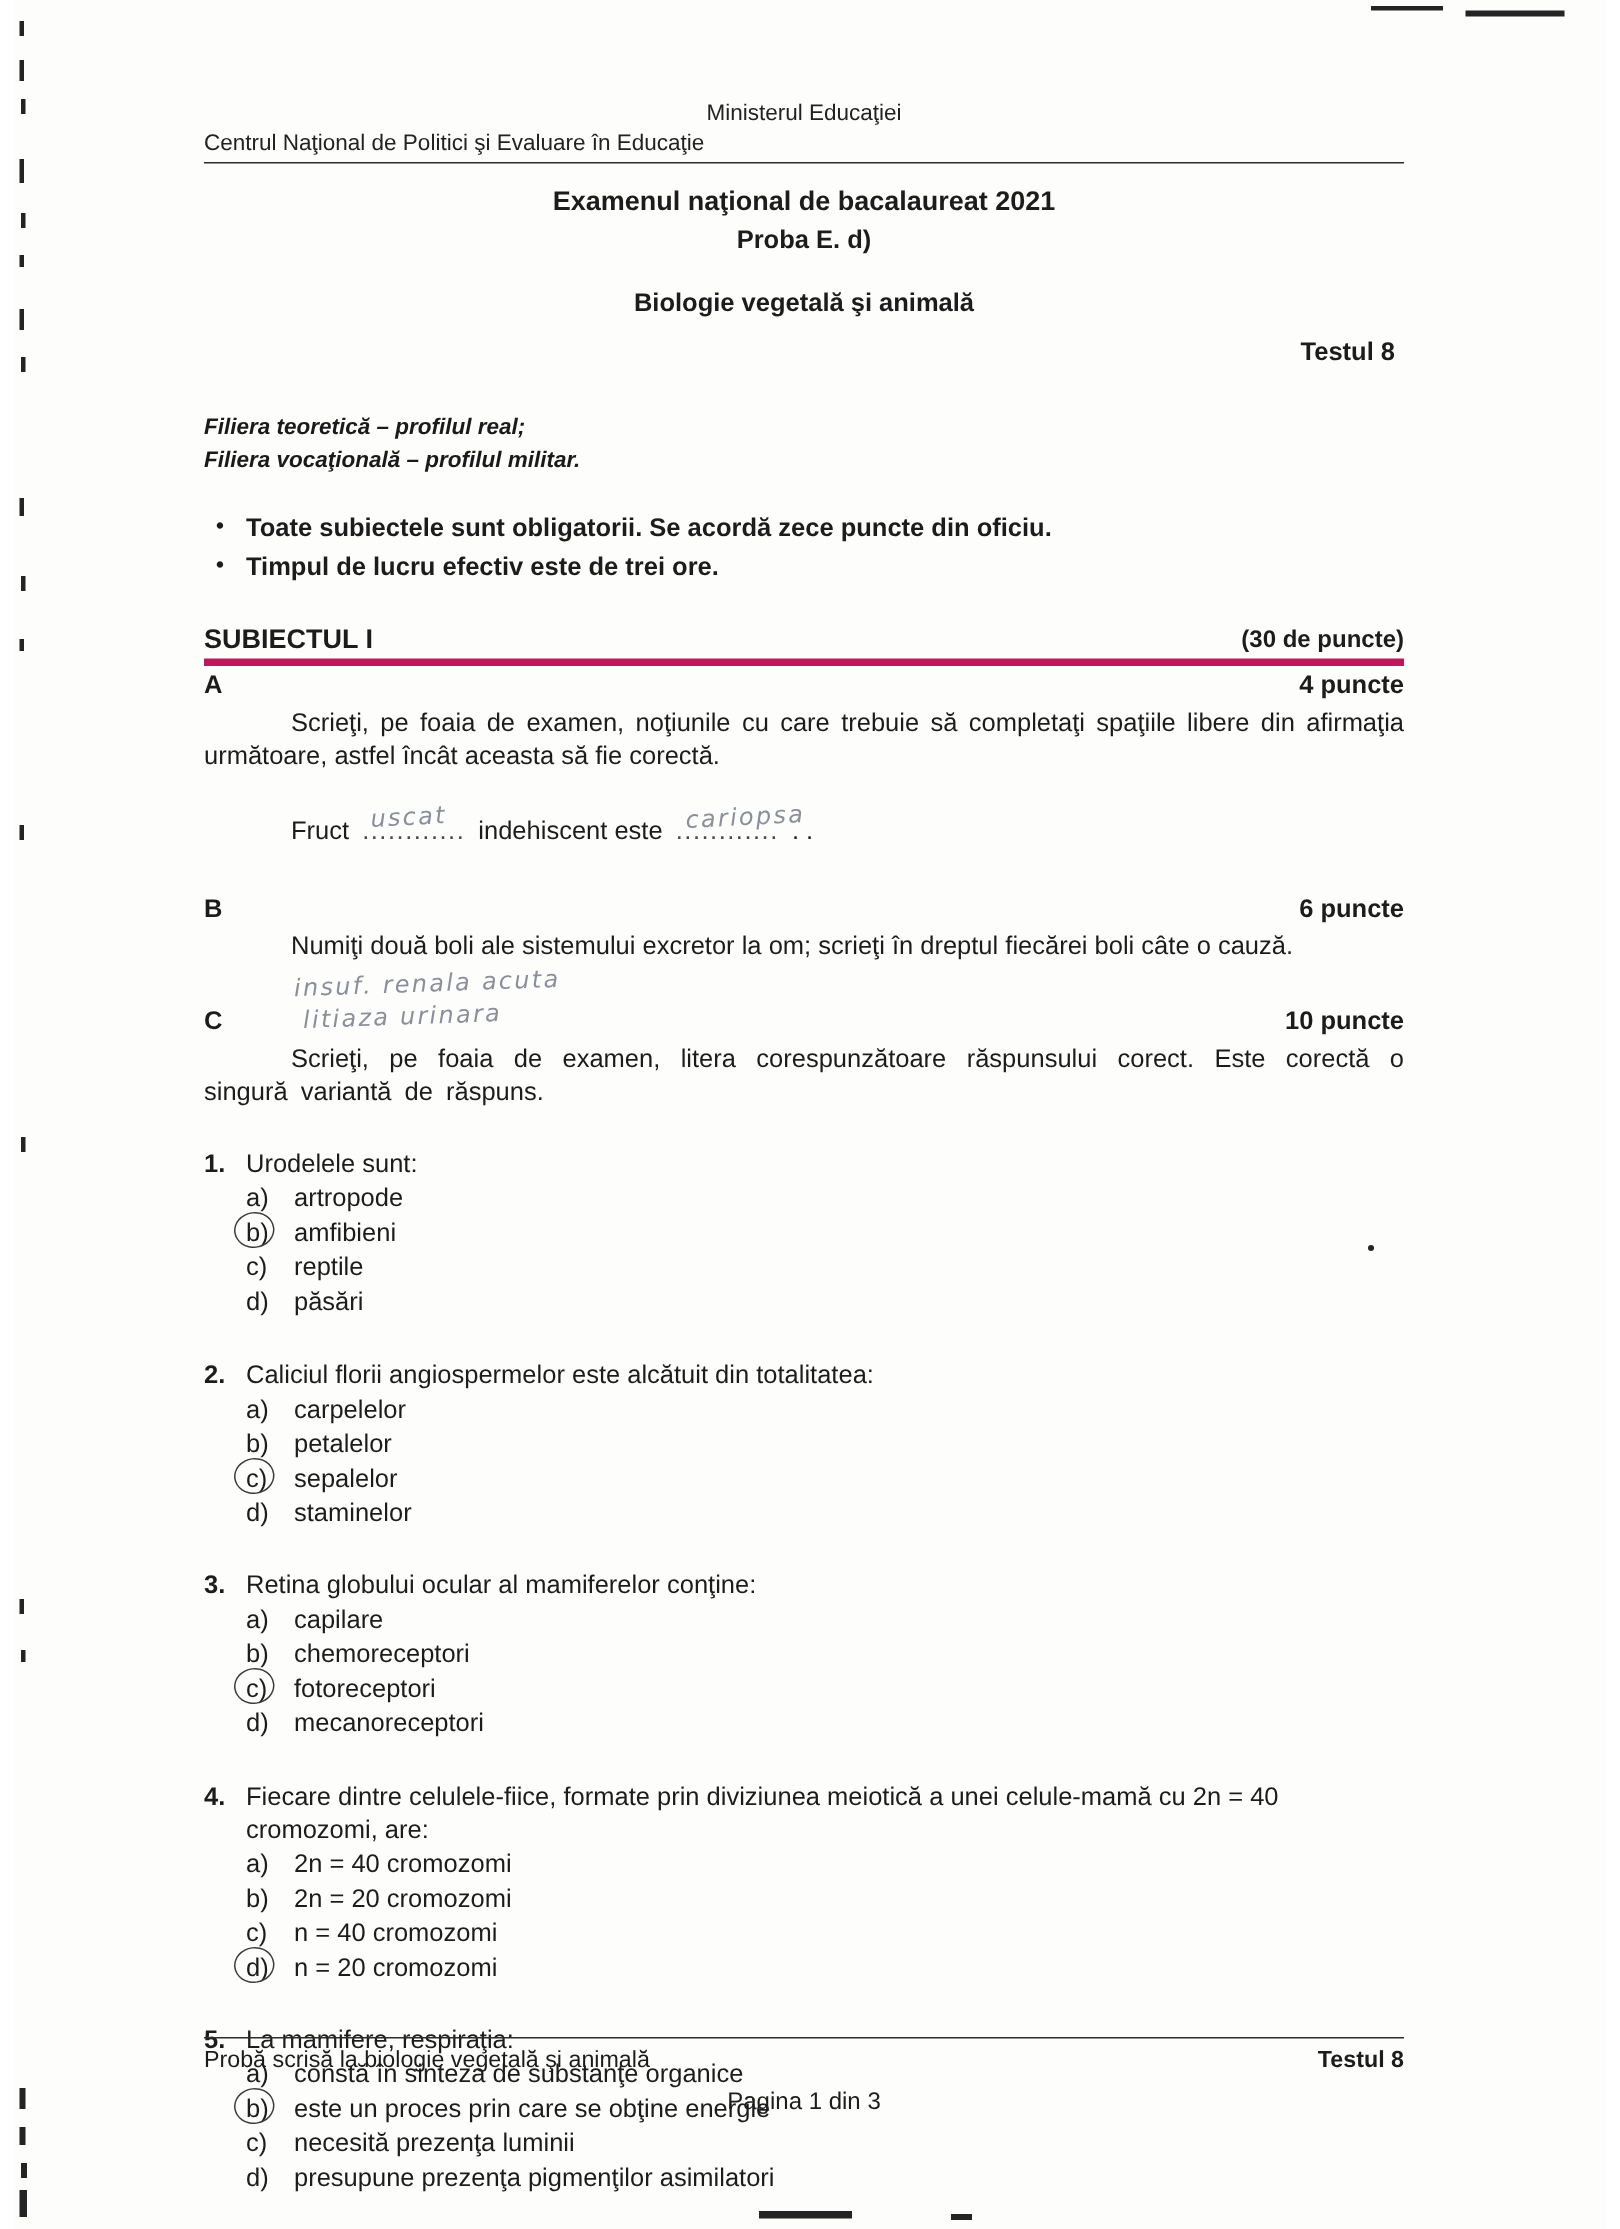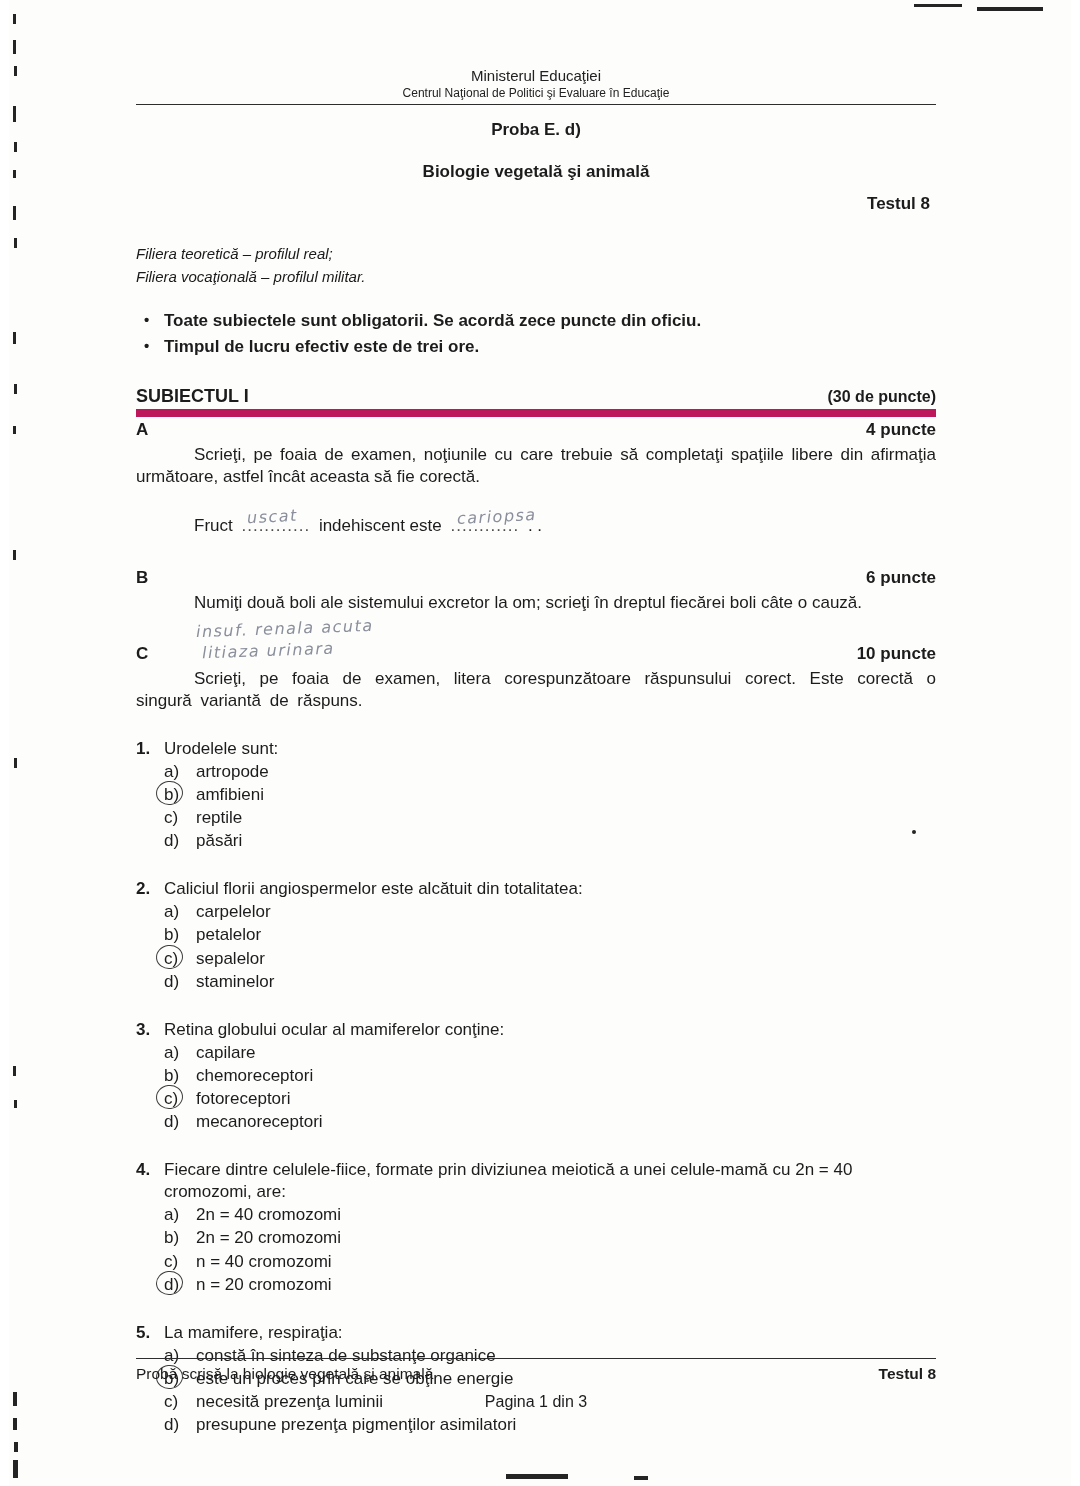--- a/index.html
+++ b/index.html
@@ -13,38 +13,38 @@
     color: #1c1c1c;
     font-family: "Liberation Sans", sans-serif;
     font-size: 17px;
     line-height: 1.3;
     overflow: hidden;
   }
   .content { padding: 0 135px 0 127px; }
 
   
   .org { text-align:center; margin-top:66px; font-size:15px; color:#222; }
-  .org-line2 { text-align:center; font-size:12px; color:#222; }
+  .org-line2 { font-size:15px; color:#222; }
   .org-rule { border-bottom:1.6px solid #2d2d2d; margin-top:3px; }
 
   .exam-block { text-align:center; font-weight:bold; margin-top:14px; }
   .exam-title { font-size:18px; }
   .exam-proba { font-size:17px; margin-top:3px; }
   .exam-subject { font-size:17px; margin-top:20px; }
   .test-right { text-align:right; font-weight:bold; font-size:17px; margin-top:10px; padding-right:6px; }
 
-  .filiera { margin-top:28px; font-weight:normal; font-style:italic; font-size:15px; line-height:1.5; color:#1a1a1a; }
+  .filiera { margin-top:28px; font-weight:bold; font-style:italic; font-size:15px; line-height:1.5; color:#1a1a1a; }
 
   .bullets { margin-top:22px; font-weight:bold; }
   .bullet-row { display:flex; margin-top:4px; }
   .bullet-dot { width:28px; padding-left:8px; font-size:15px; }
   .bullet-text { flex:1; }
 
   .subiect-row { display:flex; justify-content:space-between; align-items:flex-end;
-    border-bottom:8px solid #be185d; margin-top:26px; padding-bottom:1px; font-weight:bold; }
+    border-bottom:5px solid #be185d; margin-top:26px; padding-bottom:1px; font-weight:bold; }
   .subiect-title { font-size:18px; }
   .subiect-points { font-size:16px; }
 
   .sec-row { display:flex; justify-content:space-between; font-weight:bold; margin-top:2px; position:relative; }
   .sec-row.spaced { margin-top:30px; }
 
   p.para { margin:3px 0 0 0; text-indent:58px; text-align:justify; }
   p.para.wide { word-spacing:4px; }
 
   .fruct-line { margin:27px 0 0 58px; }
@@ -114,20 +114,21 @@
 
   <div class="art round" style="left:903px;top:830px;width:4px;height:4px;"></div>
 
   <div class="content">
 
     <div class="org">Ministerul Educaţiei</div>
     <div class="org-line2">Centrul Naţional de Politici şi Evaluare în Educaţie</div>
     <div class="org-rule"></div>
 
     <div class="exam-block">
+      <div class="exam-title">Examenul naţional de bacalaureat 2021</div>
       <div class="exam-proba">Proba E. d)</div>
       <div class="exam-subject">Biologie vegetală şi animală</div>
     </div>
 
     <div class="test-right">Testul 8</div>
 
     <div class="filiera">
       <div>Filiera teoretică – profilul real;</div>
       <div>Filiera vocaţională – profilul militar.</div>
     </div>

